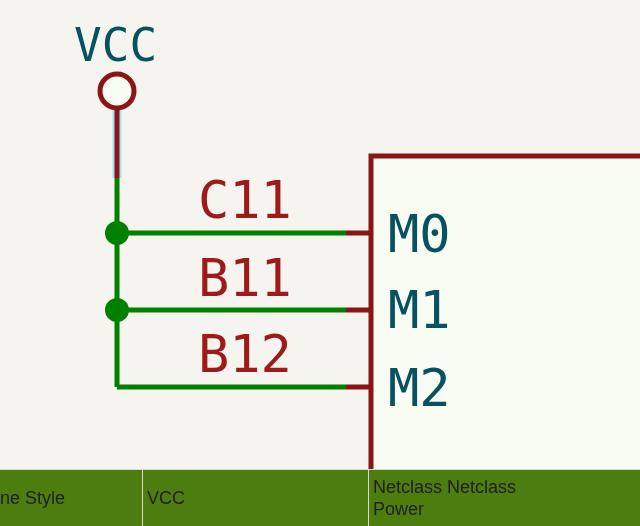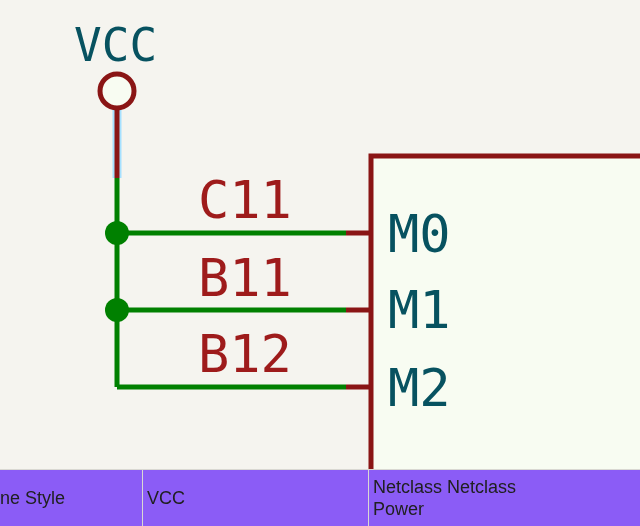--- a/index.html
+++ b/index.html
@@ -18,21 +18,21 @@
     top: 0;
     width: 640px;
     height: 526px;
   }
   .status {
     position: absolute;
     left: 0;
     bottom: 0;
     width: 640px;
     height: 56px;
-    background: #8b5cf6;
+    background: #4d7c0f;
     display: flex;
     font-size: 18px;
     color: #202020;
     border-top: 1px solid #d9d8d2;
   }
   .status-col {
     display: flex;
     flex-direction: column;
     justify-content: center;
     padding: 2px 0 2px 4px;

